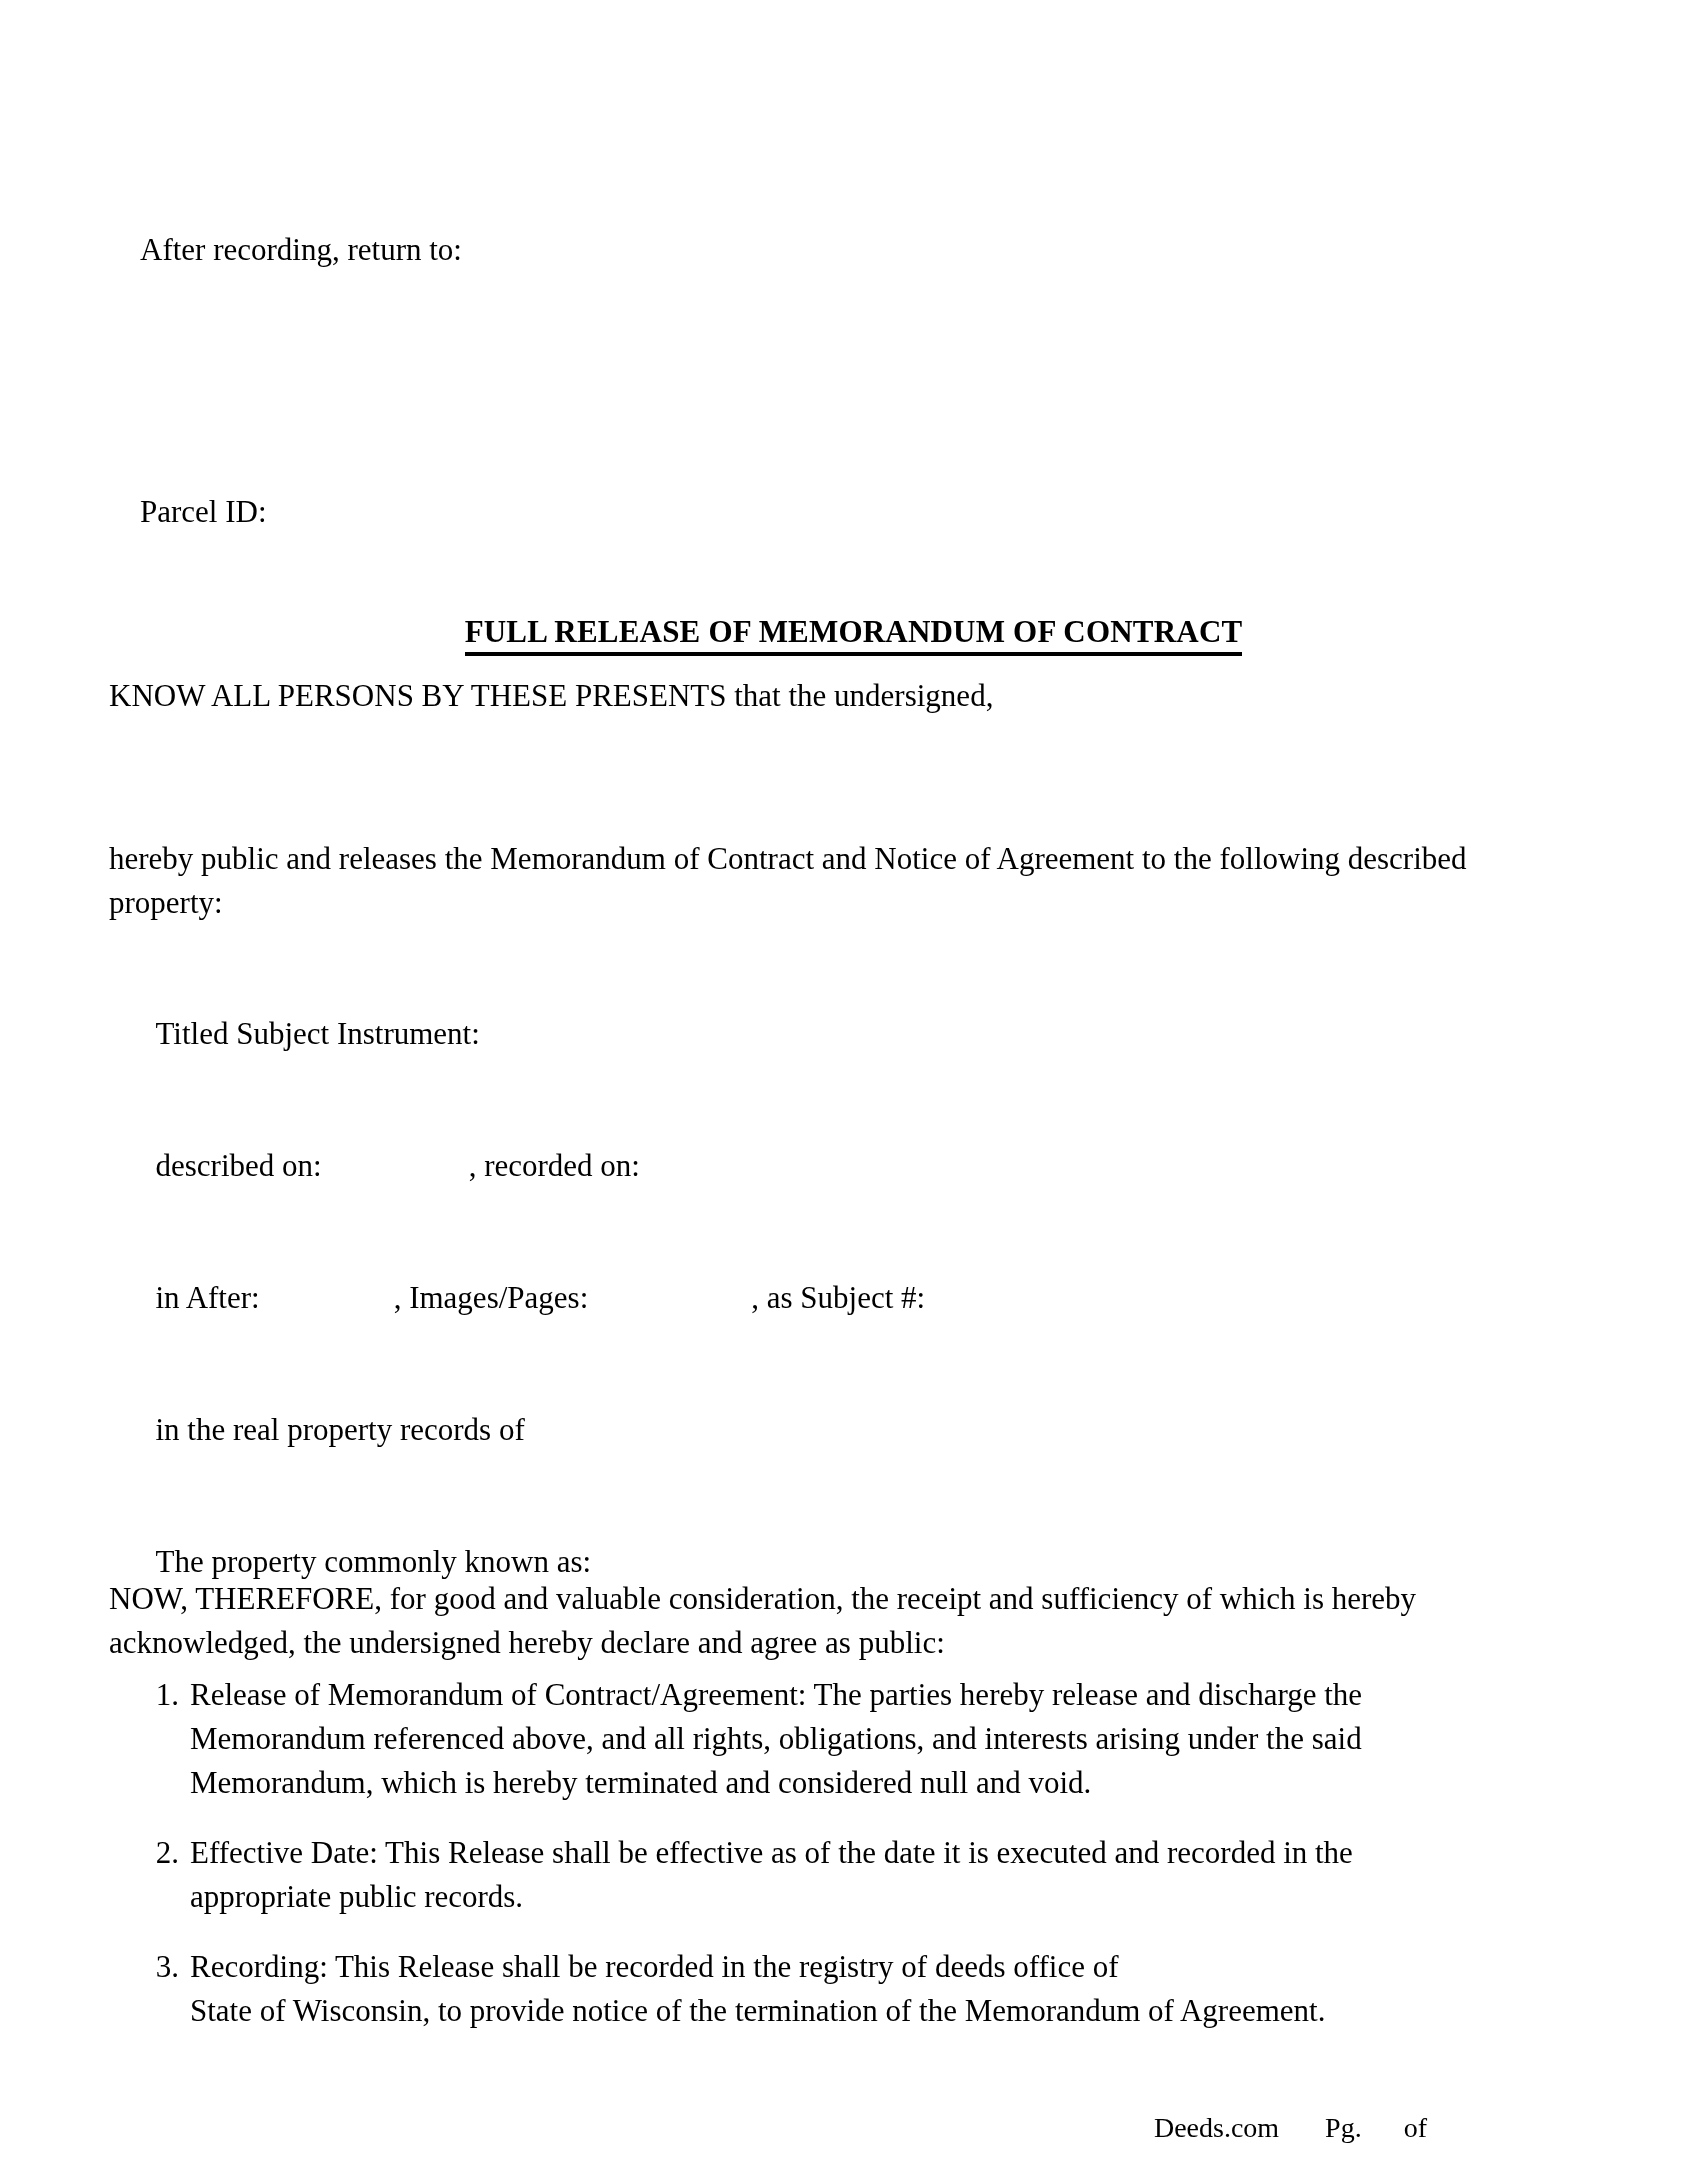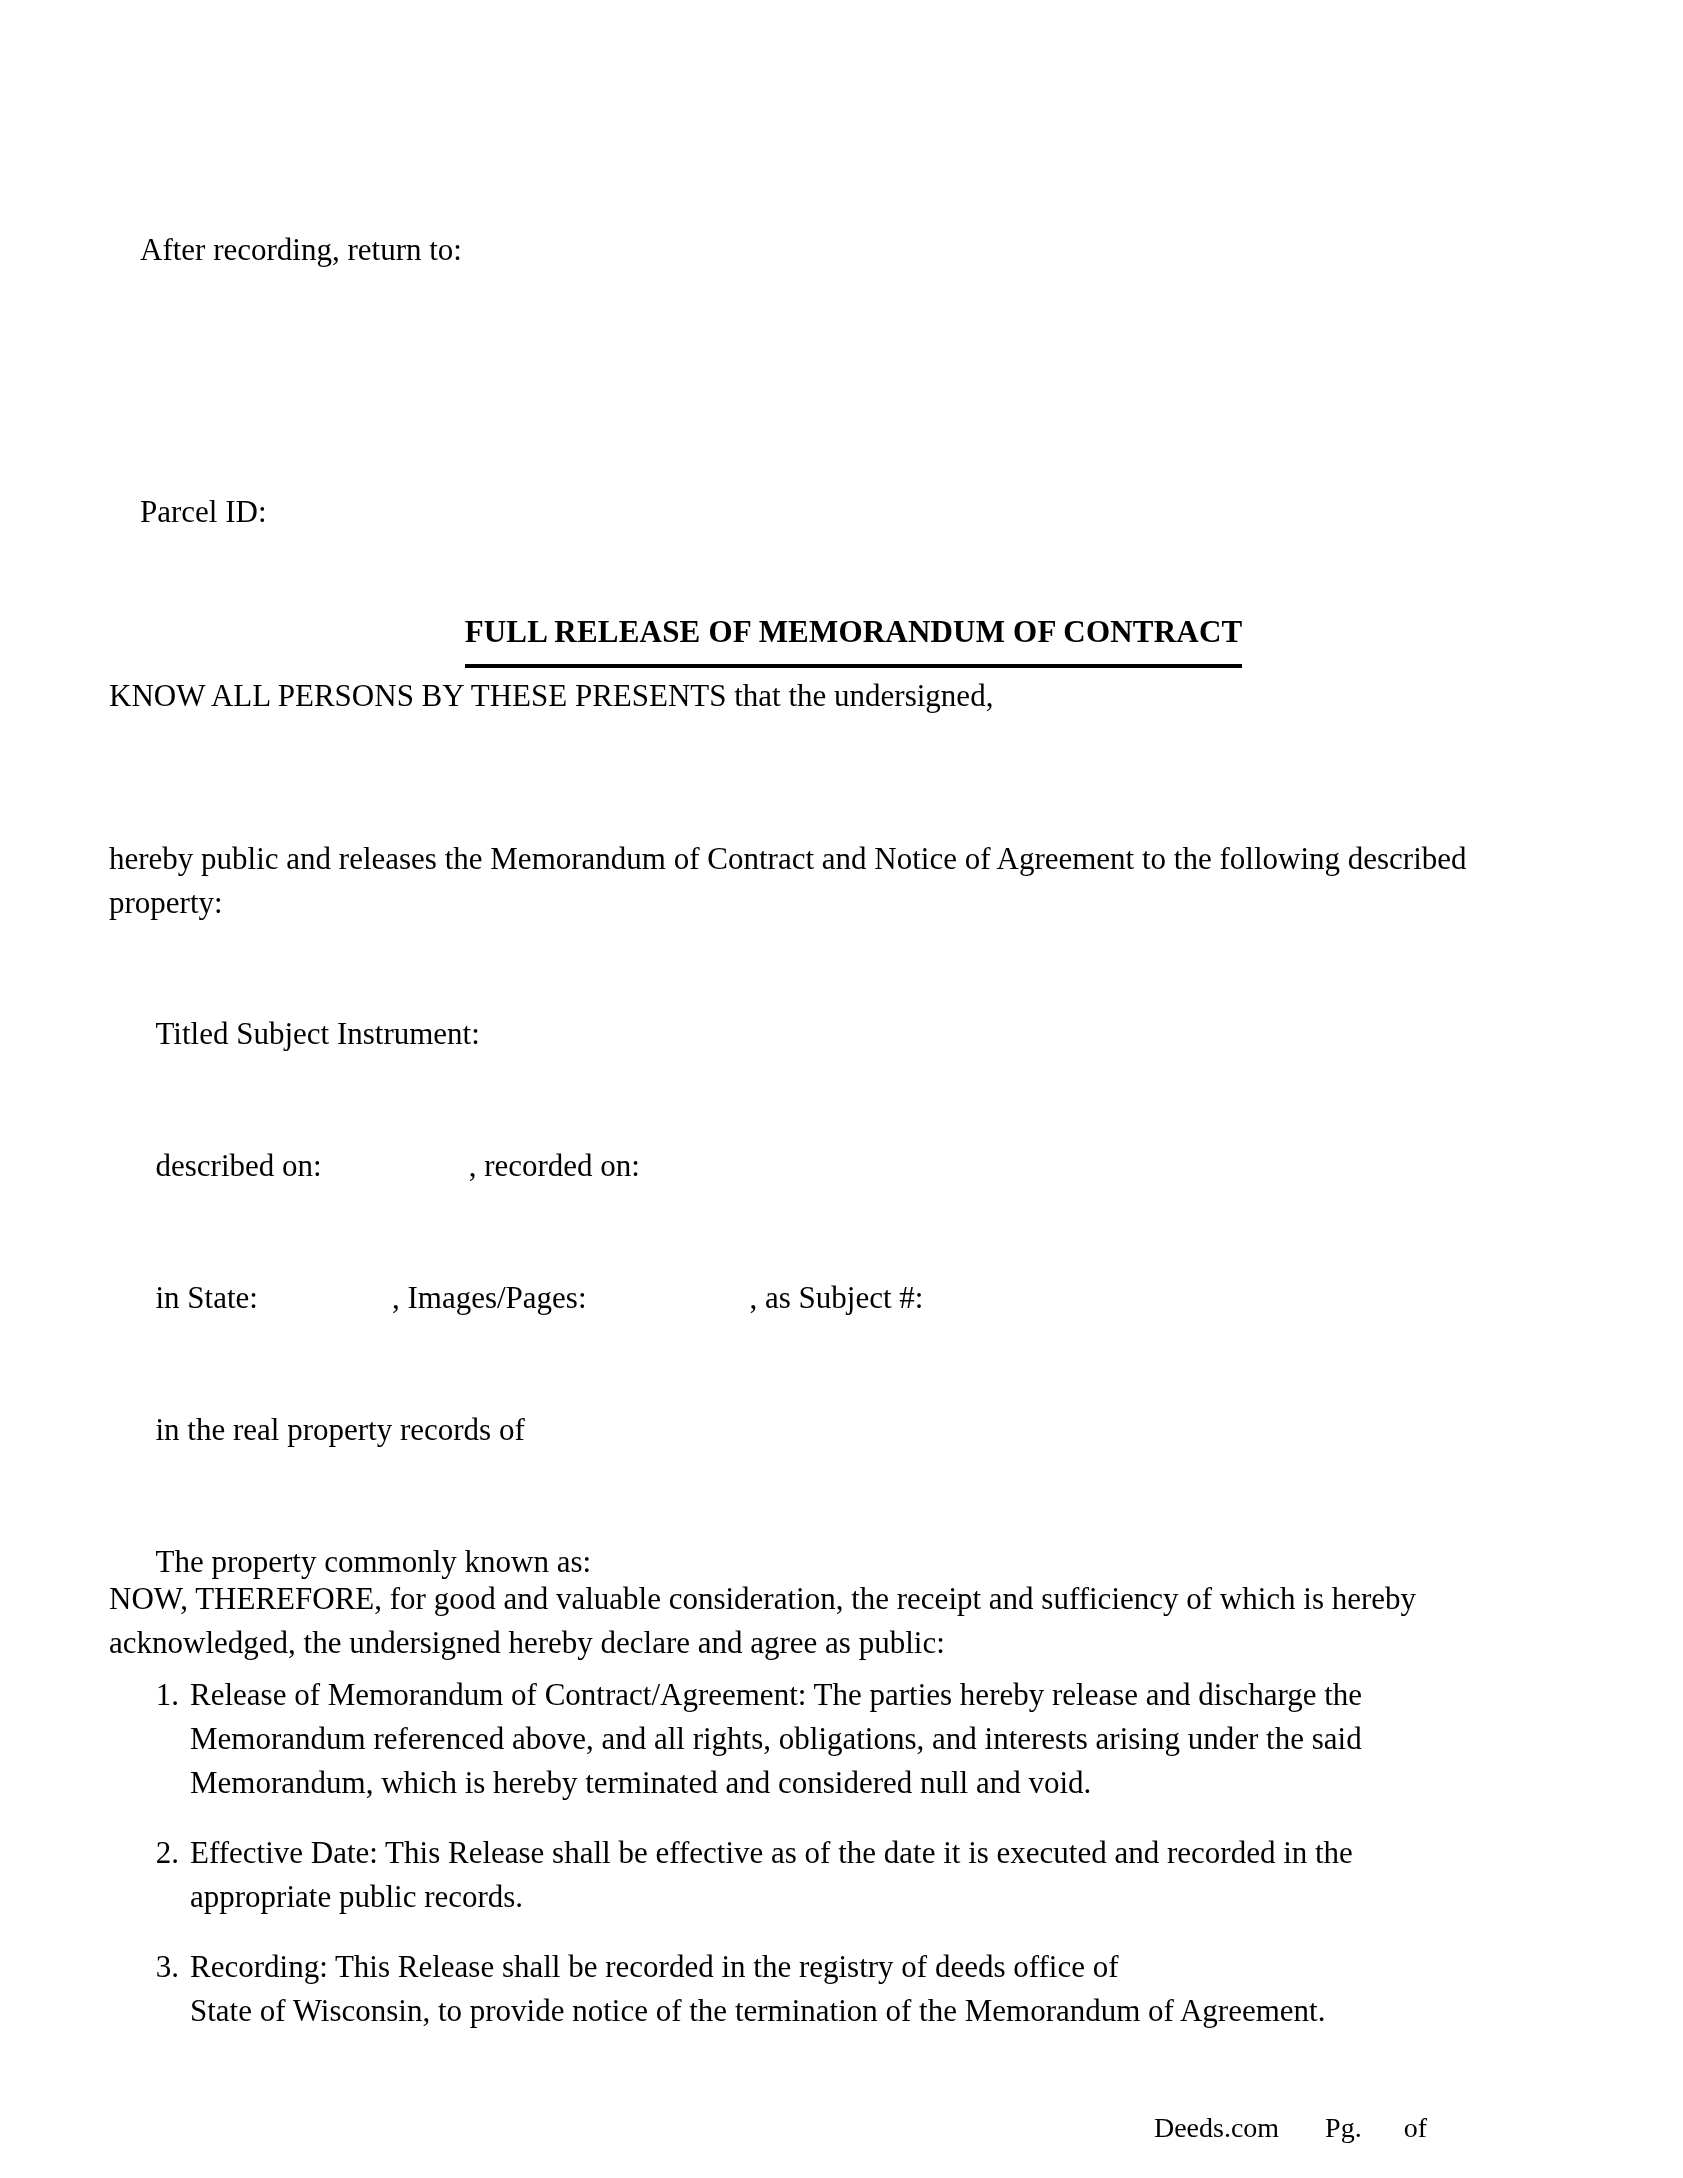--- a/index.html
+++ b/index.html
@@ -41,21 +41,21 @@
     left: 0;
     right: 0;
     top: 614px;
     text-align: center;
     font-size: 31px;
     font-weight: bold;
     letter-spacing: 0.2px;
   }
   .doc-title span.t {
     border-bottom: 4px solid #000;
-    padding-bottom: 15px;
+    padding-bottom: 3px;
   }
   .block-know {
     position: absolute;
     left: 97px;
     top: 674px;
     width: 1455px;
   }
   .block-waives {
     position: absolute;
     left: 97px;
@@ -149,21 +149,21 @@
   </div>
 
   <div class="block-instrument">
     <div class="line">
       <span>Titled Subject Instrument:</span>
     </div>
     <div class="line">
       <span>described on:</span><span style="display:inline-block;width:147px;"></span><span>, recorded on:</span><span style="display:inline-block;width:149px;"></span>
     </div>
     <div class="line">
-      <span>in State:</span><span style="display:inline-block;width:134px;"></span><span>, Images/Pages:</span><span style="display:inline-block;width:163px;"></span><span>, as Subject #:</span><span style="display:inline-block;width:119px;"></span>
+      <span>in After:</span><span style="display:inline-block;width:134px;"></span><span>, Images/Pages:</span><span style="display:inline-block;width:163px;"></span><span>, as Subject #:</span><span style="display:inline-block;width:119px;"></span>
     </div>
     <div class="line">
       <span>in the real property records of</span><span style="display:inline-block;width:297px;"></span>
     </div>
     <div class="line">
       <span>The property commonly known as:</span><span style="display:inline-block;width:317px;"></span>
     </div>
   </div>
 
   <div class="block-nowtherefore">

